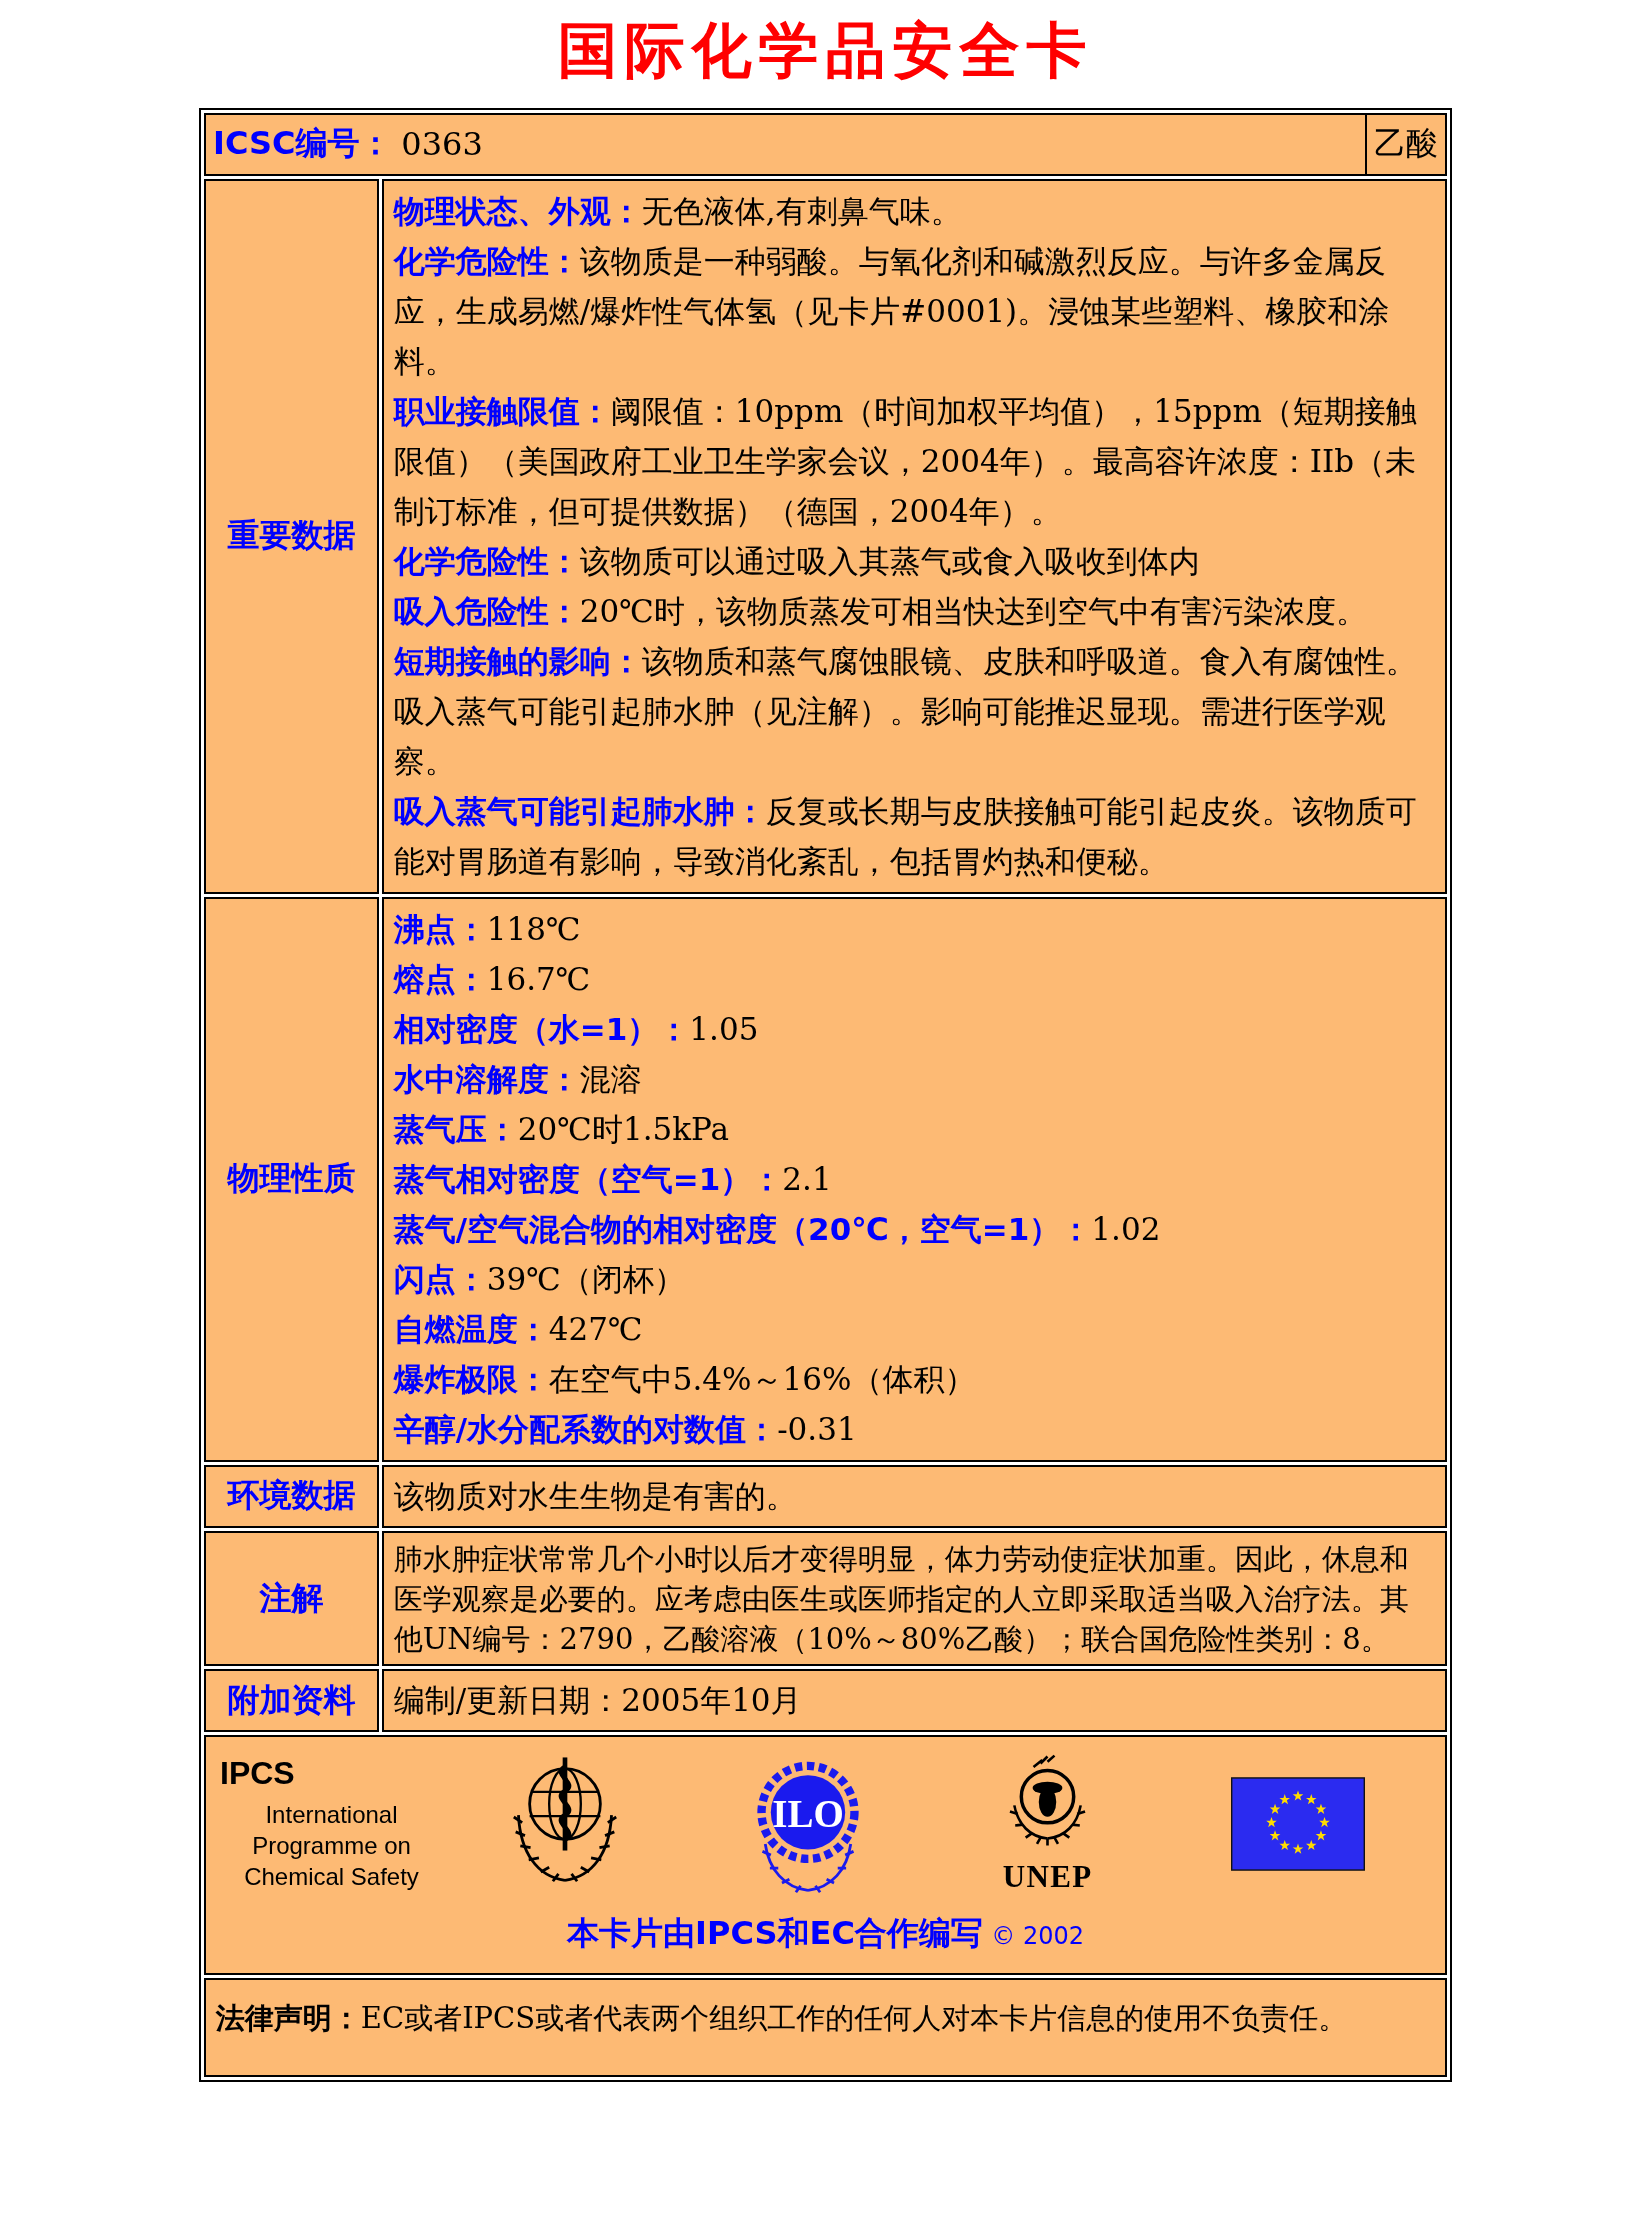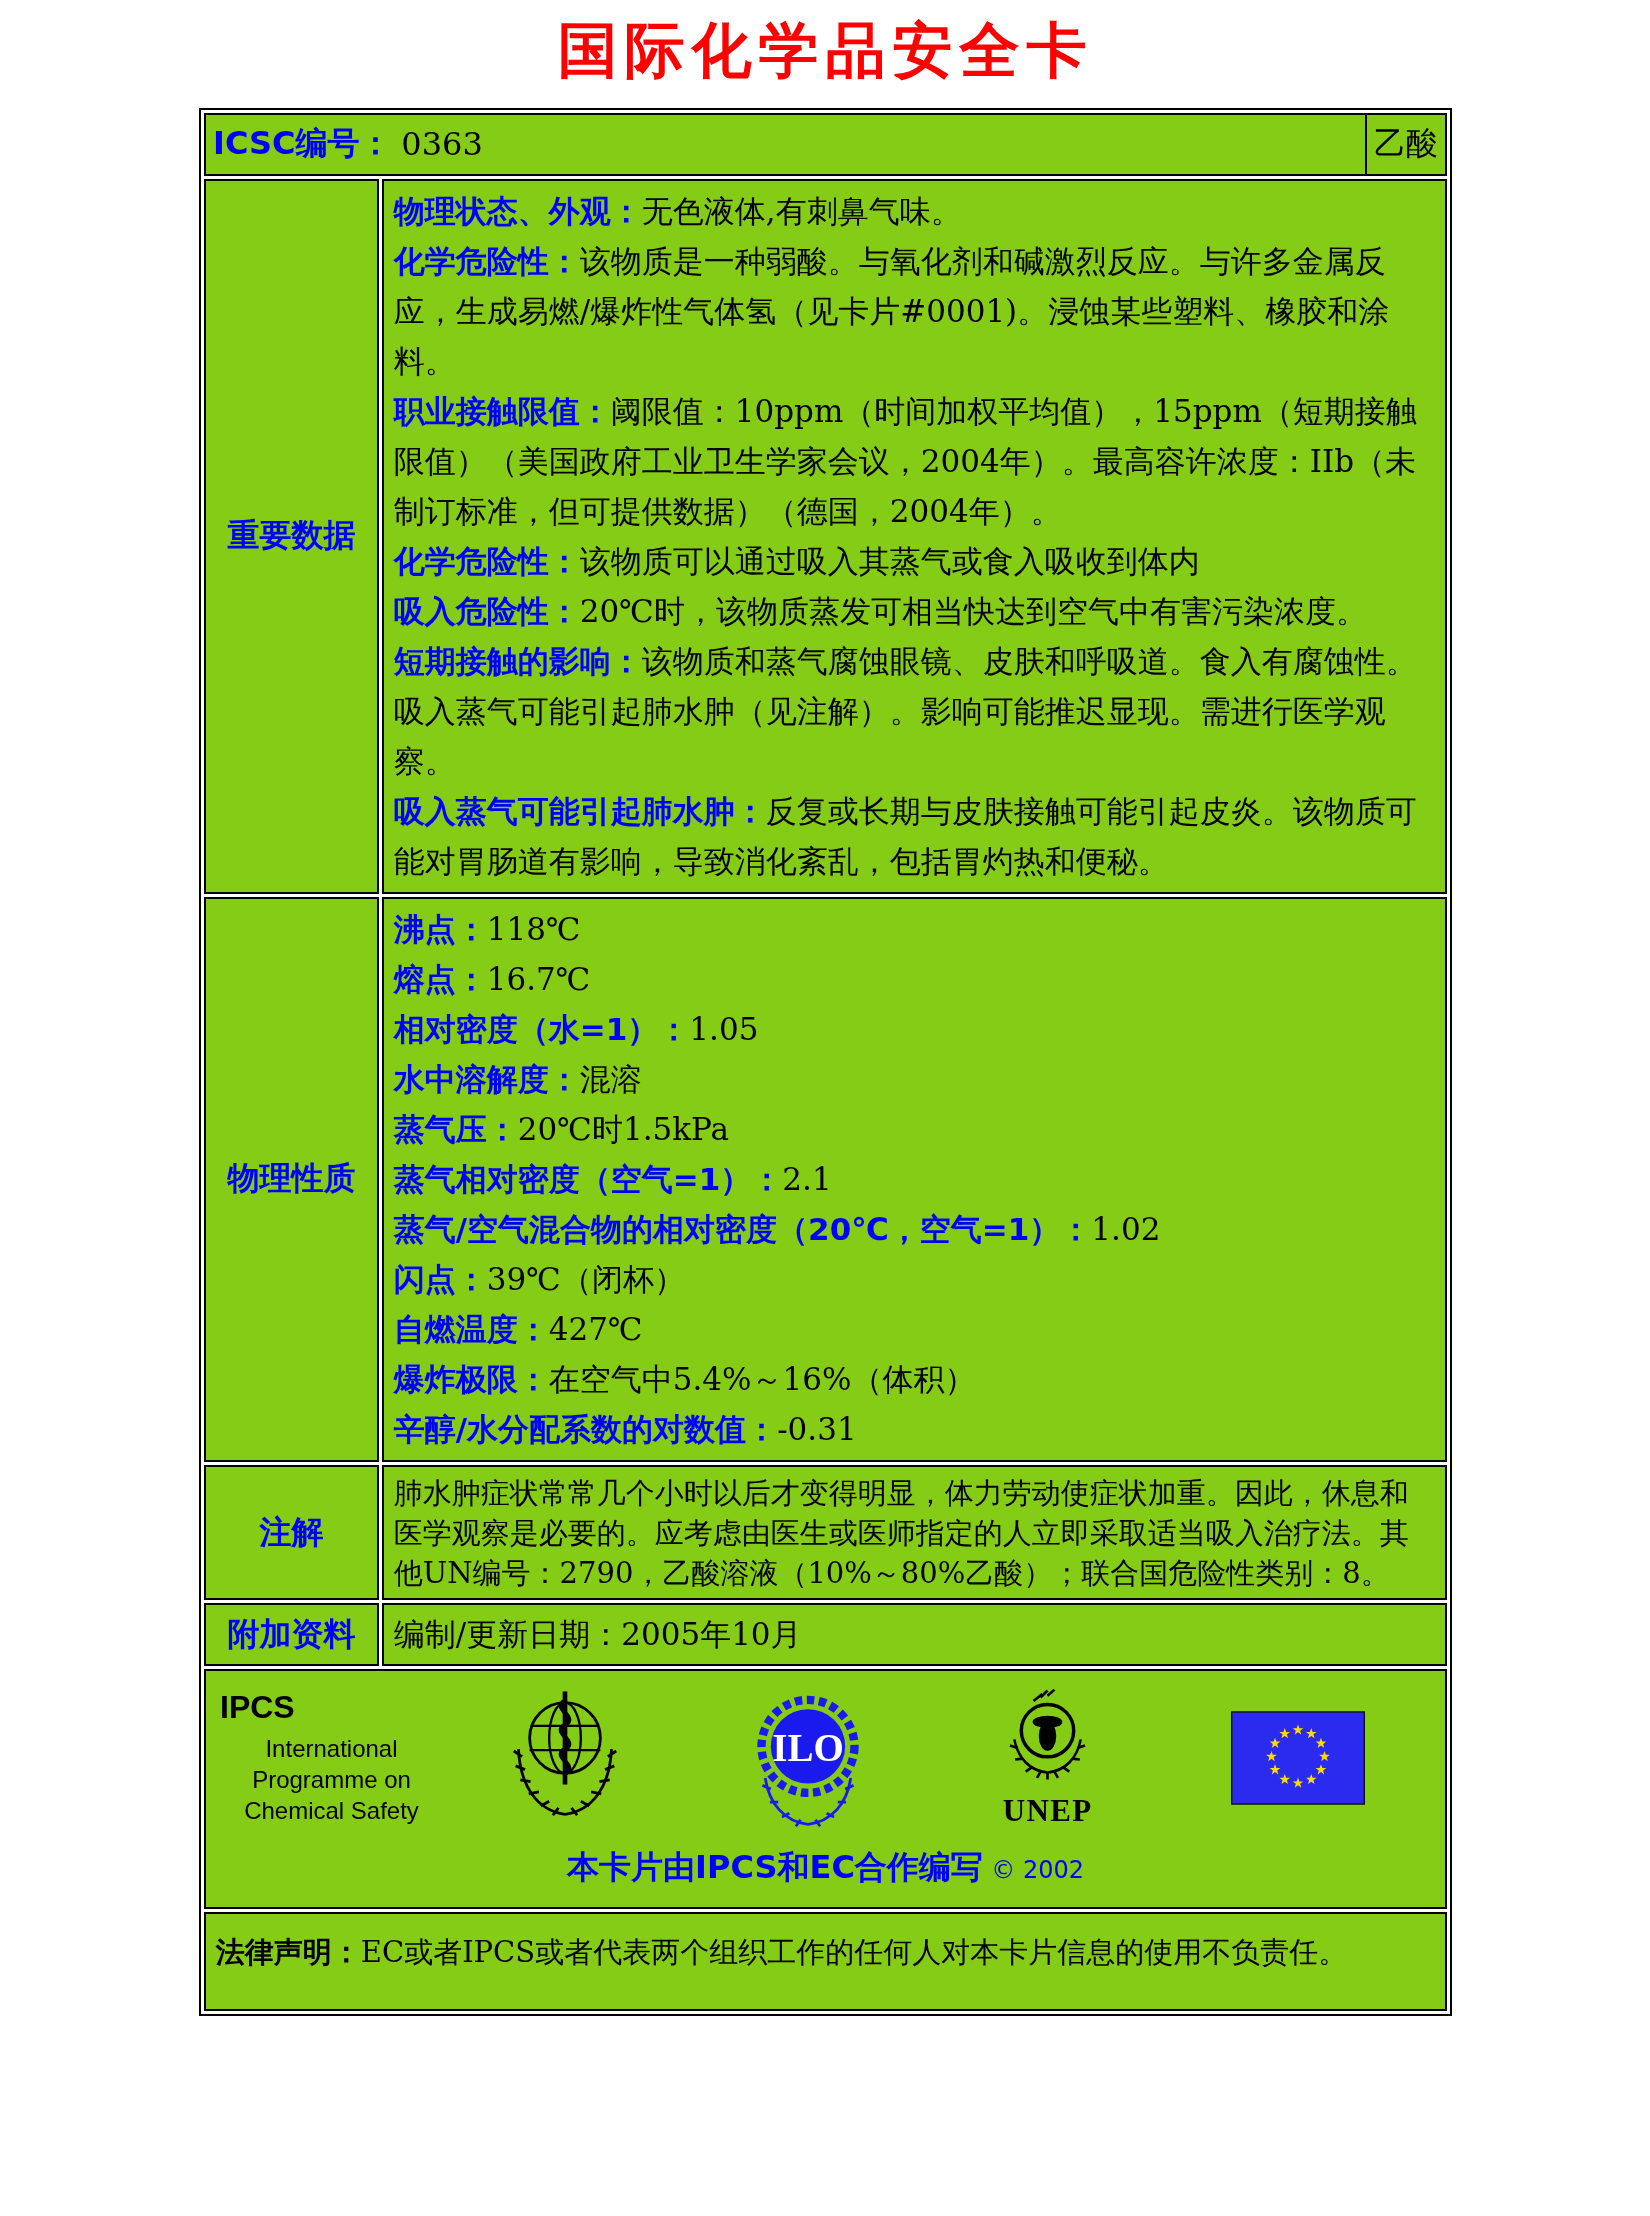--- a/index.html
+++ b/index.html
@@ -10,21 +10,21 @@
   .page-title{
     text-align:center;color:#ff0000;font-weight:bold;
     font-size:60px;letter-spacing:7px;margin:11.2px 0 15.4px 0;
     font-family:"DejaVu Serif",serif;
   }
   table.card{
     margin:0 auto;width:1253px;table-layout:fixed;
     border:2.8px solid #000;border-collapse:separate;border-spacing:3.5px;
     background:#fff;
   }
-  td{border:2.1px solid #000;background:#84cc16;vertical-align:top;margin-left:43px;}
+  td{border:2.1px solid #000;background:#fdba74;vertical-align:top;margin-left:43px;}
   
   .hdr-cell{padding:0;}
   .hdr-flex{display:flex;align-items:stretch;justify-content:space-between;min-height:59px;}
   .hdr-left{display:flex;align-items:center;padding:0 7px;font-size:32px;}
   .icsc-label{color:#0000ff;font-family:"DejaVu Sans",sans-serif;font-weight:bold;}
   .icsc-number{color:#000;margin-left:9.8px;}
   .hdr-name{display:flex;align-items:center;border-left:2.1px solid #000;padding:0 7px;font-size:32px;color:#000;}
   
   .sec-label{
     color:#0000ff;font-family:"DejaVu Sans",sans-serif;font-weight:bold;
@@ -101,20 +101,26 @@
           <div class="para"><span class="plabel">蒸气压：</span><span class="ptext">20℃时1.5kPa</span></div>
           <div class="para"><span class="plabel">蒸气相对密度（空气=1）：</span><span class="ptext">2.1</span></div>
           <div class="para"><span class="plabel">蒸气/空气混合物的相对密度（20℃，空气=1）：</span><span class="ptext">1.02</span></div>
           <div class="para"><span class="plabel">闪点：</span><span class="ptext">39℃（闭杯）</span></div>
           <div class="para"><span class="plabel">自燃温度：</span><span class="ptext">427℃</span></div>
           <div class="para"><span class="plabel">爆炸极限：</span><span class="ptext">在空气中5.4%～16%（体积）</span></div>
           <div class="para"><span class="plabel">辛醇/水分配系数的对数值：</span><span class="ptext">-0.31</span></div>
         </td>
       </tr>
       <tr>
+        <td class="sec-label">环境数据</td>
+        <td class="sec-content compact">
+          <div class="para"><span class="ptext">该物质对水生生物是有害的。</span></div>
+        </td>
+      </tr>
+      <tr>
         <td class="sec-label">注解</td>
         <td class="sec-content tight">
           <div class="para"><span class="ptext">肺水肿症状常常几个小时以后才变得明显，体力劳动使症状加重。因此，休息和医学观察是必要的。应考虑由医生或医师指定的人立即采取适当吸入治疗法。其他UN编号：2790，乙酸溶液（10%～80%乙酸）；联合国危险性类别：8。</span></div>
         </td>
       </tr>
       <tr>
         <td class="sec-label">附加资料</td>
         <td class="sec-content compact">
           <div class="para"><span class="ptext">编制/更新日期：2005年10月</span></div>
         </td>

